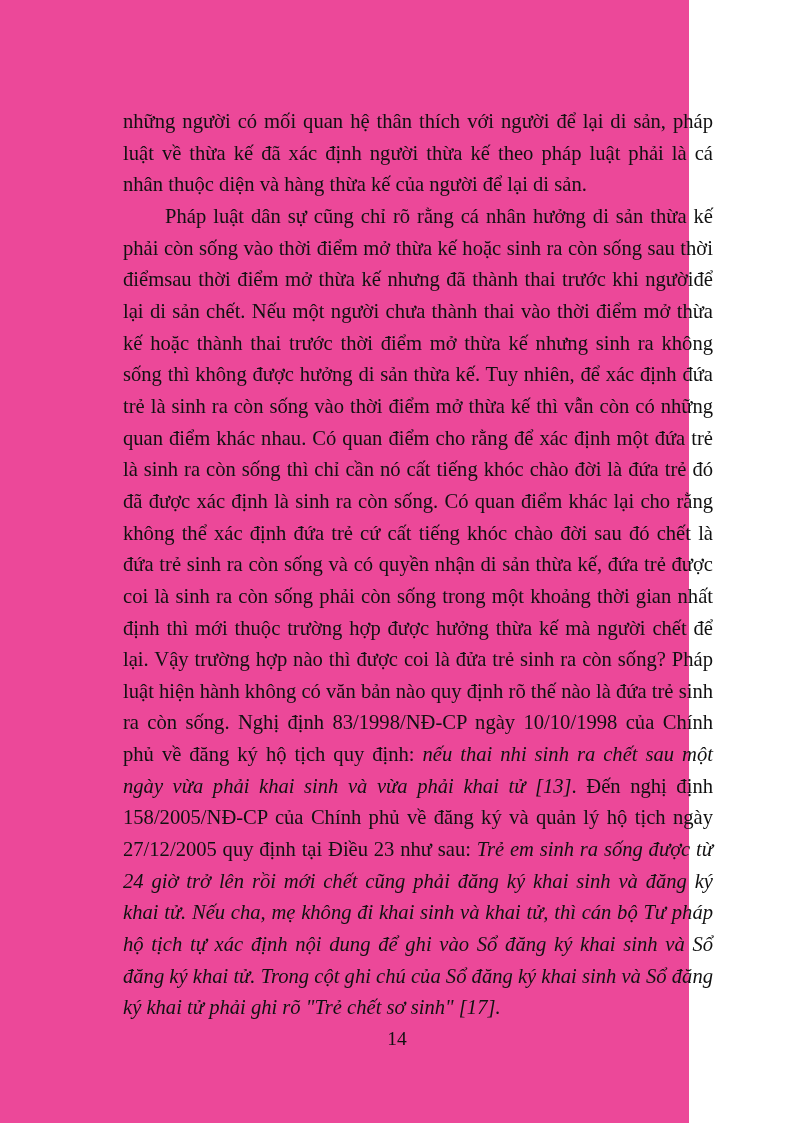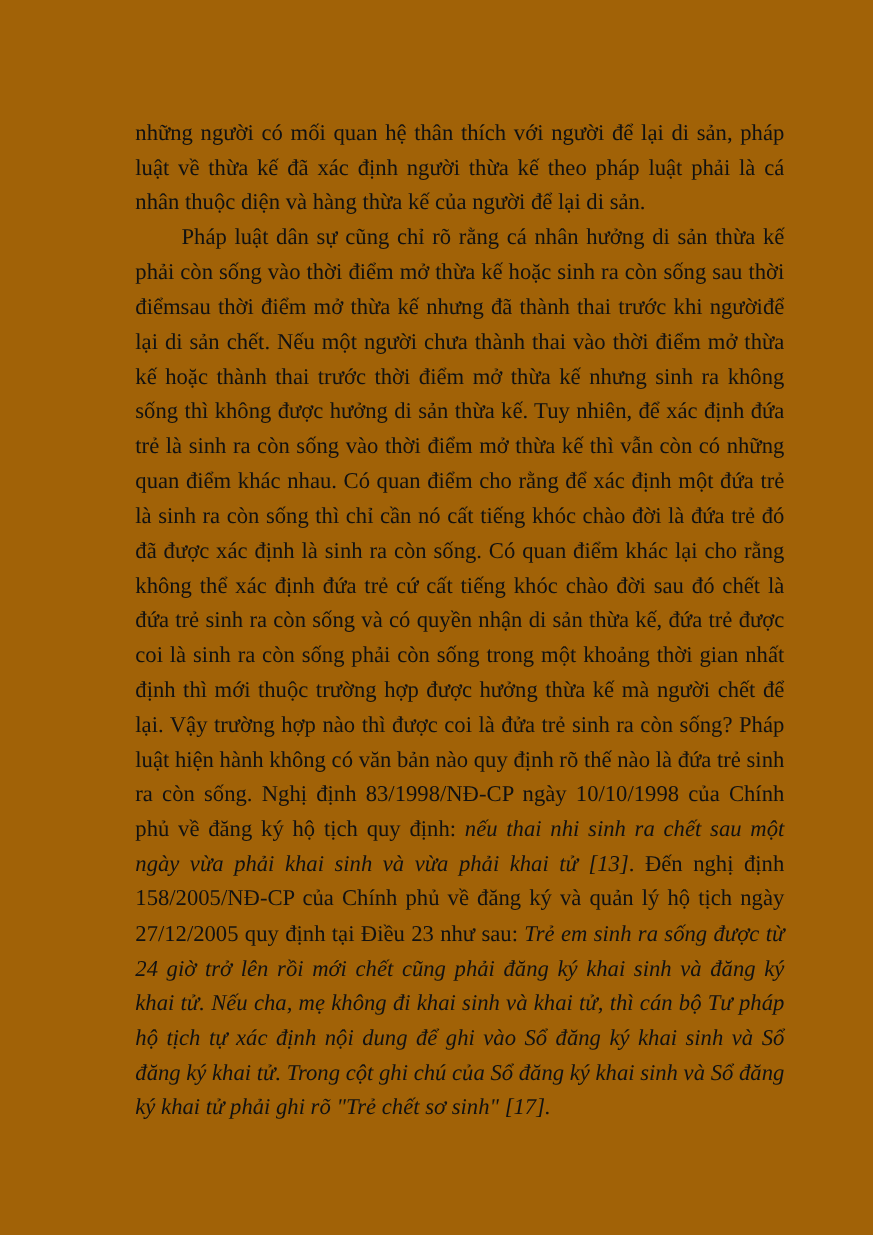--- a/index.html
+++ b/index.html
@@ -6,23 +6,23 @@
   html, body {
     width: 794px;
     height: 1123px;
     background: #ffffff;
     font-family: "Liberation Serif", "DejaVu Serif", serif;
     color: #111111;
     overflow: hidden;
   }
   .page {
     position: relative;
-    width: 794px;
+    width: 689px;
     height: 1123px;
-    background: #a16207;
+    background: #ec4899;
   }
   .text-block {
     position: absolute;
     left: 123px;
     top: 106px;
     width: 590px;
     font-size: 20.6px;
     line-height: 31.65px;
     text-align: justify;
     text-justify: inter-word;
@@ -48,13 +48,16 @@
   }
 </style>
 </head>
 <body>
 
 <div class="page">
   <div class="text-block">
       <p class="para"><span>những người có mối quan hệ thân thích với người để lại di sản, pháp luật về thừa kế đã xác định người thừa kế theo pháp luật phải là cá nhân thuộc diện và hàng thừa kế của người để lại di sản.</span></p>
       <p class="para indent"><span>Pháp luật dân sự cũng chỉ rõ rằng cá nhân hưởng di sản thừa kế phải còn sống vào thời điểm mở thừa kế hoặc sinh ra còn sống sau thời điểmsau thời điểm mở thừa kế nhưng đã thành thai trước khi ngườiđể lại di sản chết. Nếu một người chưa thành thai vào thời điểm mở thừa kế hoặc thành thai trước thời điểm mở thừa kế nhưng sinh ra không sống thì không được hưởng di sản thừa kế. Tuy nhiên, để xác định đứa trẻ là sinh ra còn sống vào thời điểm mở thừa kế thì vẫn còn có những quan điểm khác nhau. Có quan điểm cho rằng để xác định một đứa trẻ là sinh ra còn sống thì chỉ cần nó cất tiếng khóc chào đời là đứa trẻ đó đã được xác định là sinh ra còn sống. Có quan điểm khác lại cho rằng không thể xác định đứa trẻ cứ cất tiếng khóc chào đời sau đó chết là đứa trẻ sinh ra còn sống và có quyền nhận di sản thừa kế, đứa trẻ được coi là sinh ra còn sống phải còn sống trong một khoảng thời gian nhất định thì mới thuộc trường hợp được hưởng thừa kế mà người chết để lại. Vậy trường hợp nào thì được coi là đửa trẻ sinh ra còn sống? Pháp luật hiện hành không có văn bản nào quy định rõ thế nào là đứa trẻ sinh ra còn sống. Nghị định 83/1998/NĐ-CP ngày 10/10/1998 của Chính phủ về đăng ký hộ tịch quy định: </span><i>nếu thai nhi sinh ra chết sau một ngày vừa phải khai sinh và vừa phải khai tử [13]</i><span>. Đến nghị định 158/2005/NĐ-CP của Chính phủ về đăng ký và quản lý hộ tịch ngày 27/12/2005 quy định tại Điều 23 như sau: </span><i>Trẻ em sinh ra sống được từ 24 giờ trở lên rồi mới chết cũng phải đăng ký khai sinh và đăng ký khai tử. Nếu cha, mẹ không đi khai sinh và khai tử, thì cán bộ Tư pháp hộ tịch tự xác định nội dung để ghi vào Sổ đăng ký khai sinh và Sổ đăng ký khai tử. Trong cột ghi chú của Sổ đăng ký khai sinh và Sổ đăng ký khai tử phải ghi rõ "Trẻ chết sơ sinh" [17].</i></p>
     </div>
+  <div class="page-footer">
+    <span>14</span>
+  </div>
 </div>
 
 </body></html>

